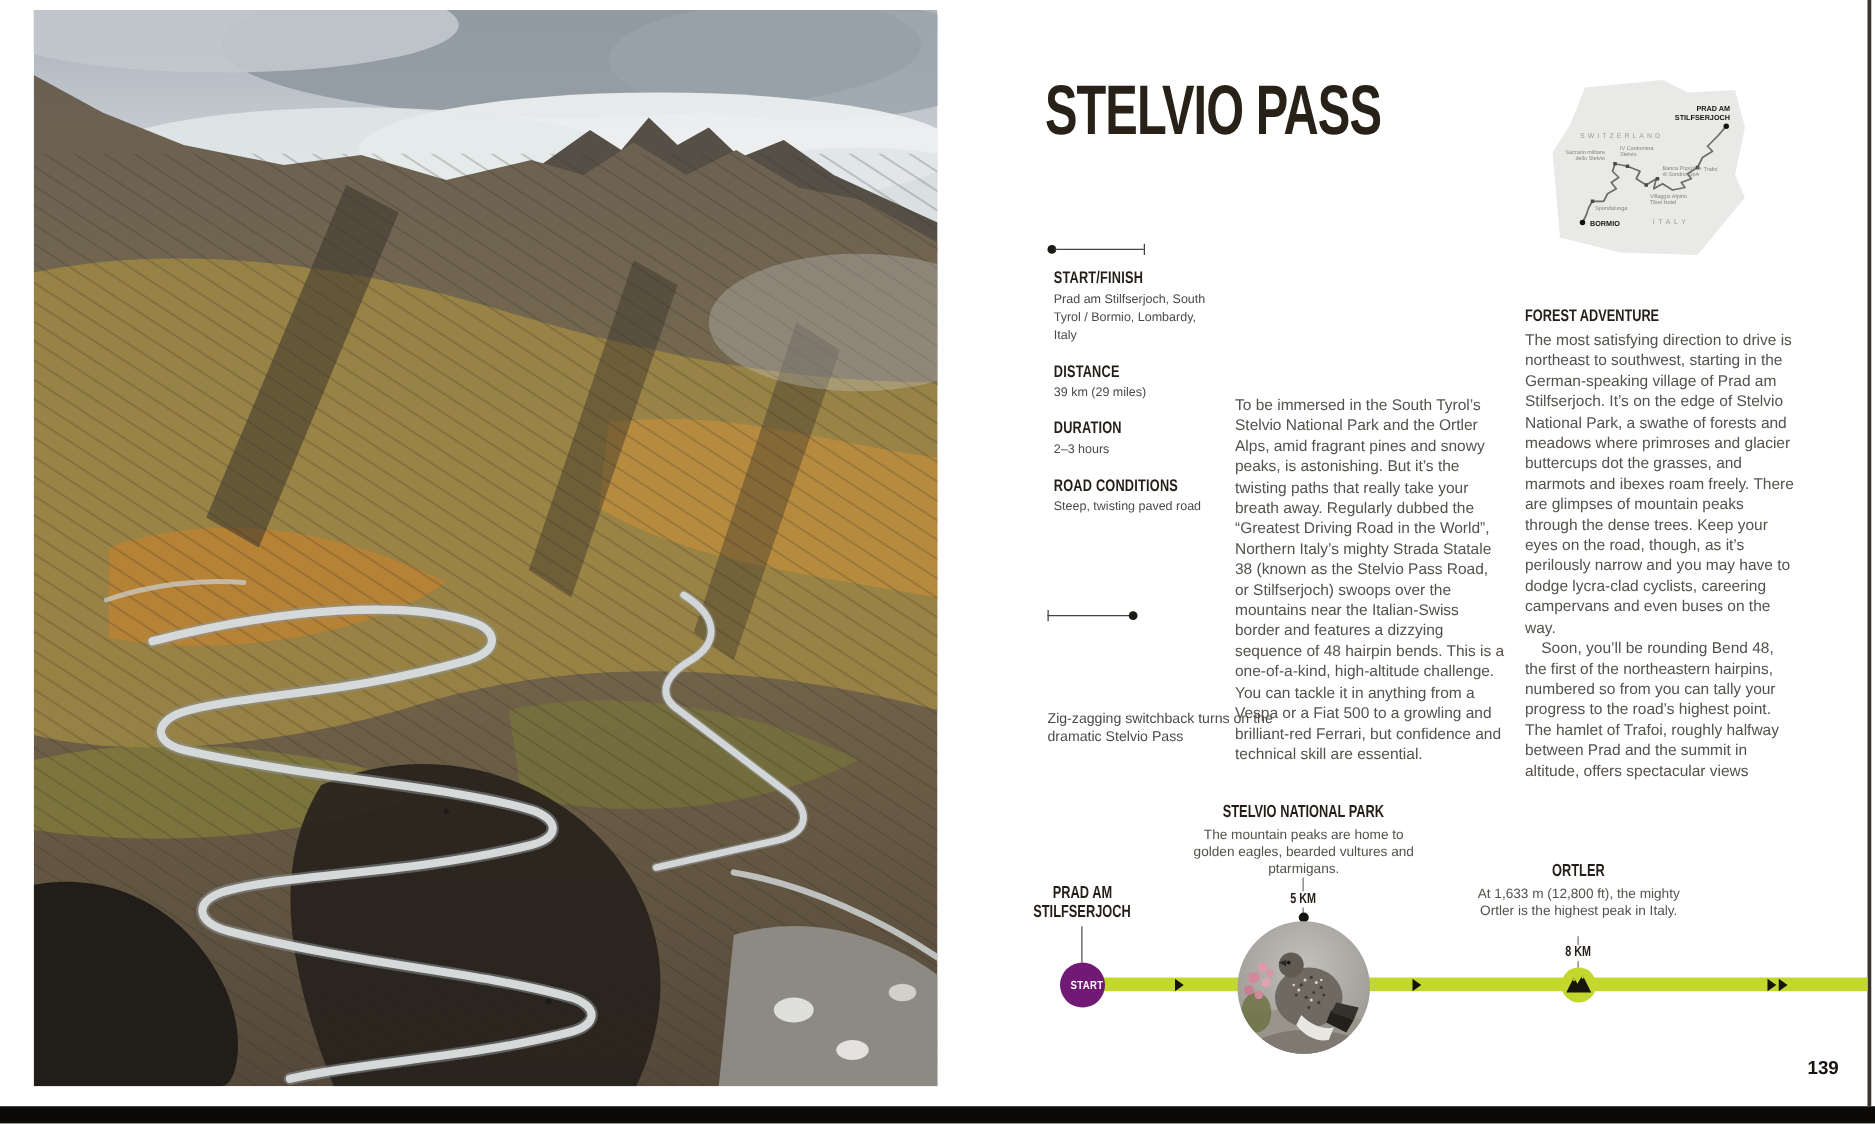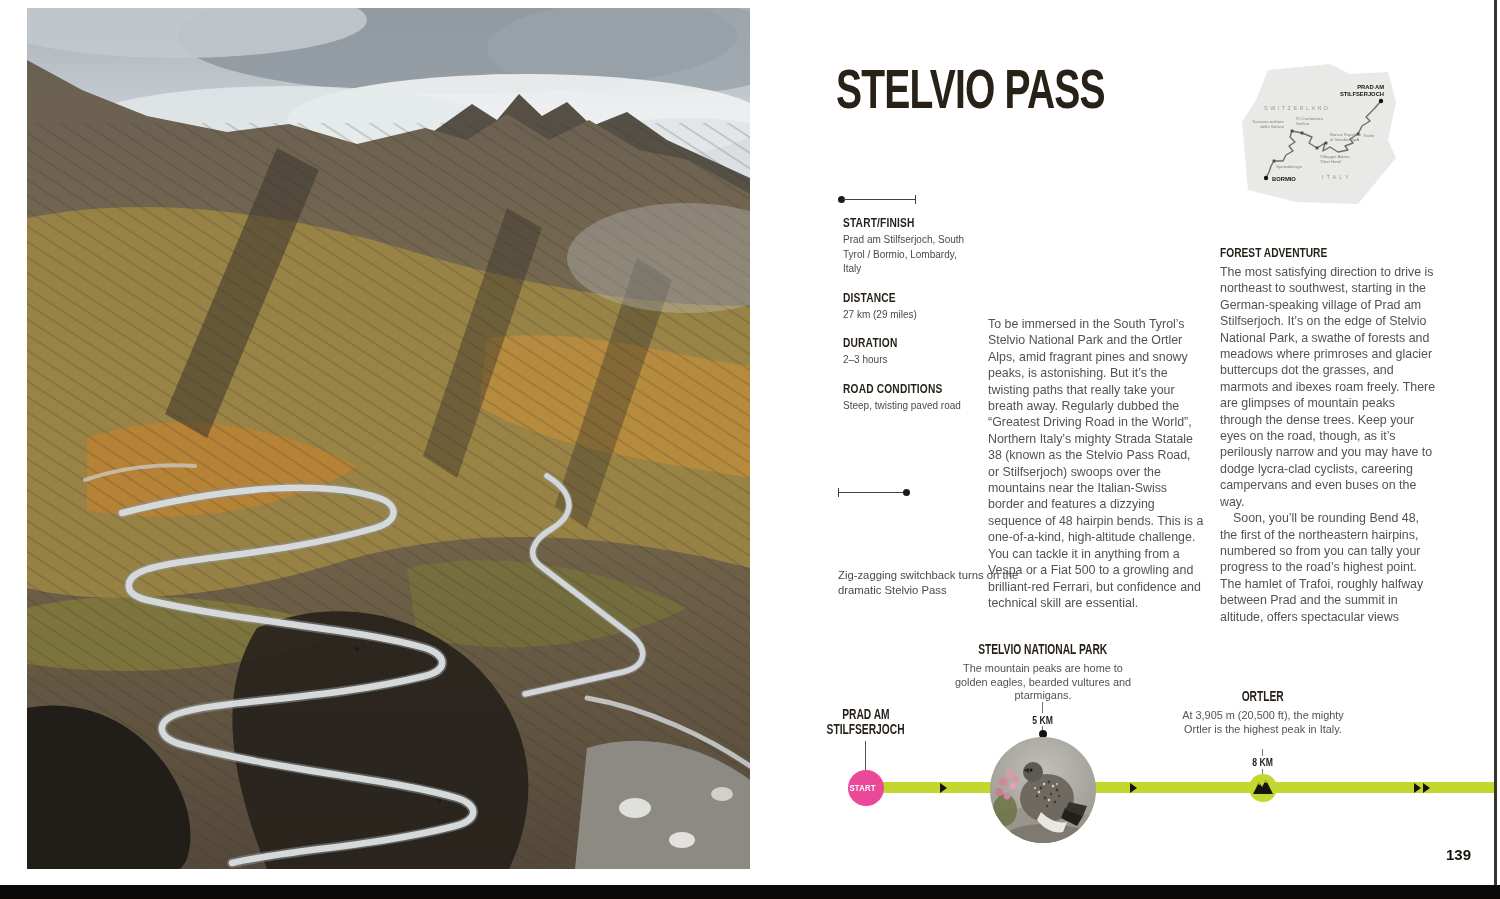--- a/index.html
+++ b/index.html
@@ -138,21 +138,21 @@
     <div style="position:absolute;right:0;top:1px;width:7px;height:7px;border-radius:50%;background:#1c1a16;"></div>
   </div>
 
   <div class="abs" style="left:843px;top:216px;width:130px;">
     <div>
       <div class="cond facthead"><span class="sq">START/FINISH</span></div>
       <p class="factbody">Prad am Stilfserjoch, South Tyrol / Bormio, Lombardy, Italy</p>
     </div>
     <div>
       <div class="cond facthead"><span class="sq">DISTANCE</span></div>
-      <p class="factbody">27 km (29 miles)</p>
+      <p class="factbody">39 km (29 miles)</p>
     </div>
     <div>
       <div class="cond facthead"><span class="sq">DURATION</span></div>
       <p class="factbody">2–3 hours</p>
     </div>
     <div>
       <div class="cond facthead"><span class="sq">ROAD CONDITIONS</span></div>
       <p class="factbody">Steep, twisting paved road</p>
     </div>
   </div>
@@ -174,41 +174,41 @@
   <div class="tick" style="left:1042px;top:702px;height:11px;"></div>
   <div class="abs cond km" style="left:993px;top:714px;width:100px;text-align:center;">
     <span class="sqc">5 KM</span>
   </div>
   <div class="tick" style="left:1042px;top:726px;height:6px;"></div>
   <div class="abs" style="left:1039px;top:730px;width:8px;height:8px;border-radius:50%;background:#15130f;"></div>
 
   <div class="abs cond tl-title" style="left:1163px;top:690px;width:200px;">
     <span class="sqc">ORTLER</span>
   </div>
-  <div class="abs tl-desc" style="left:1178px;top:709px;width:170px;">At 3,905 m (20,500 ft), the mighty Ortler is the highest peak in Italy.</div>
+  <div class="abs tl-desc" style="left:1178px;top:709px;width:170px;">At 1,633 m (12,800 ft), the mighty Ortler is the highest peak in Italy.</div>
   <div class="tick" style="left:1262px;top:749px;height:7px;"></div>
   <div class="abs cond km" style="left:1213px;top:756px;width:100px;text-align:center;">
     <span class="sqc">8 KM</span>
   </div>
   <div class="tick" style="left:1262px;top:769px;height:6px;"></div>
 
   <div class="abs cond tl-title" style="left:766px;top:708px;width:200px;line-height:15px;">
     <span class="sqc">PRAD AM</span><br>
     <span class="sqc">STILFSERJOCH</span>
   </div>
   <div class="tick" style="left:865px;top:741px;height:29px;background:#55524e;"></div>
 
   <div class="abs" style="left:866px;top:782px;width:628px;height:11px;background:#c3d82f;z-index:1;"></div>
   <div class="bar-arrow" style="left:940px;top:783px;"></div>
   <div class="bar-arrow" style="left:1130px;top:783px;"></div>
   <div class="bar-arrow" style="left:1414px;top:783px;"></div>
   <div class="bar-arrow" style="left:1423px;top:783px;"></div>
 
-  <div class="abs" style="left:848px;top:770px;width:36px;height:36px;border-radius:50%;background:#ec4899;z-index:2;
-              display:flex;align-items:center;justify-content:flex-start;">
+  <div class="abs" style="left:848px;top:770px;width:36px;height:36px;border-radius:50%;background:#701a75;z-index:2;
+              display:flex;align-items:center;justify-content:flex-end;">
     <span style="color:#fff;font-weight:700;font-size:8.5px;letter-spacing:.3px;transform:scale(.9,1.1);">START</span>
   </div>
 
   <svg class="abs" style="left:989px;top:736px;z-index:2;" width="108" height="108" viewBox="0 0 108 108">
     <defs>
       <clipPath id="circ">
           <circle cx="54" cy="54" r="53"></circle>
         </clipPath>
       <radialGradient id="pbg" cx=".5" cy=".35" r=".9">
         <stop offset="0" stop-color="#c2c0ba"></stop>

